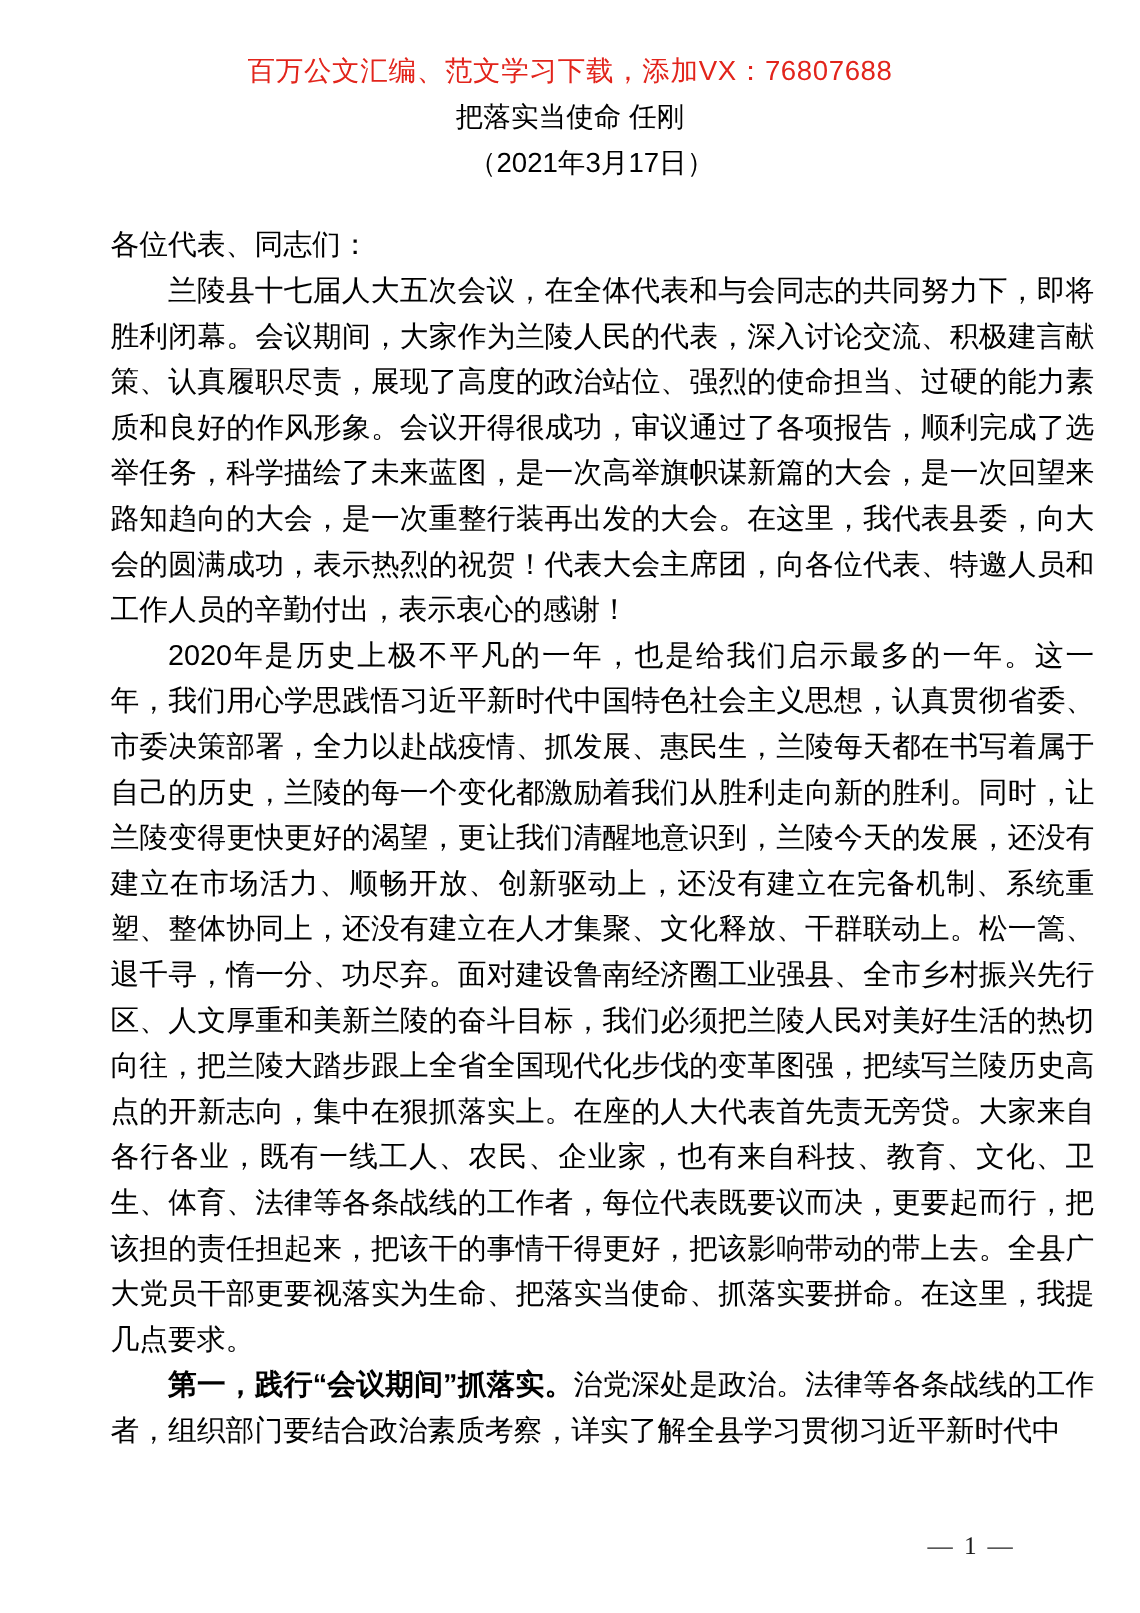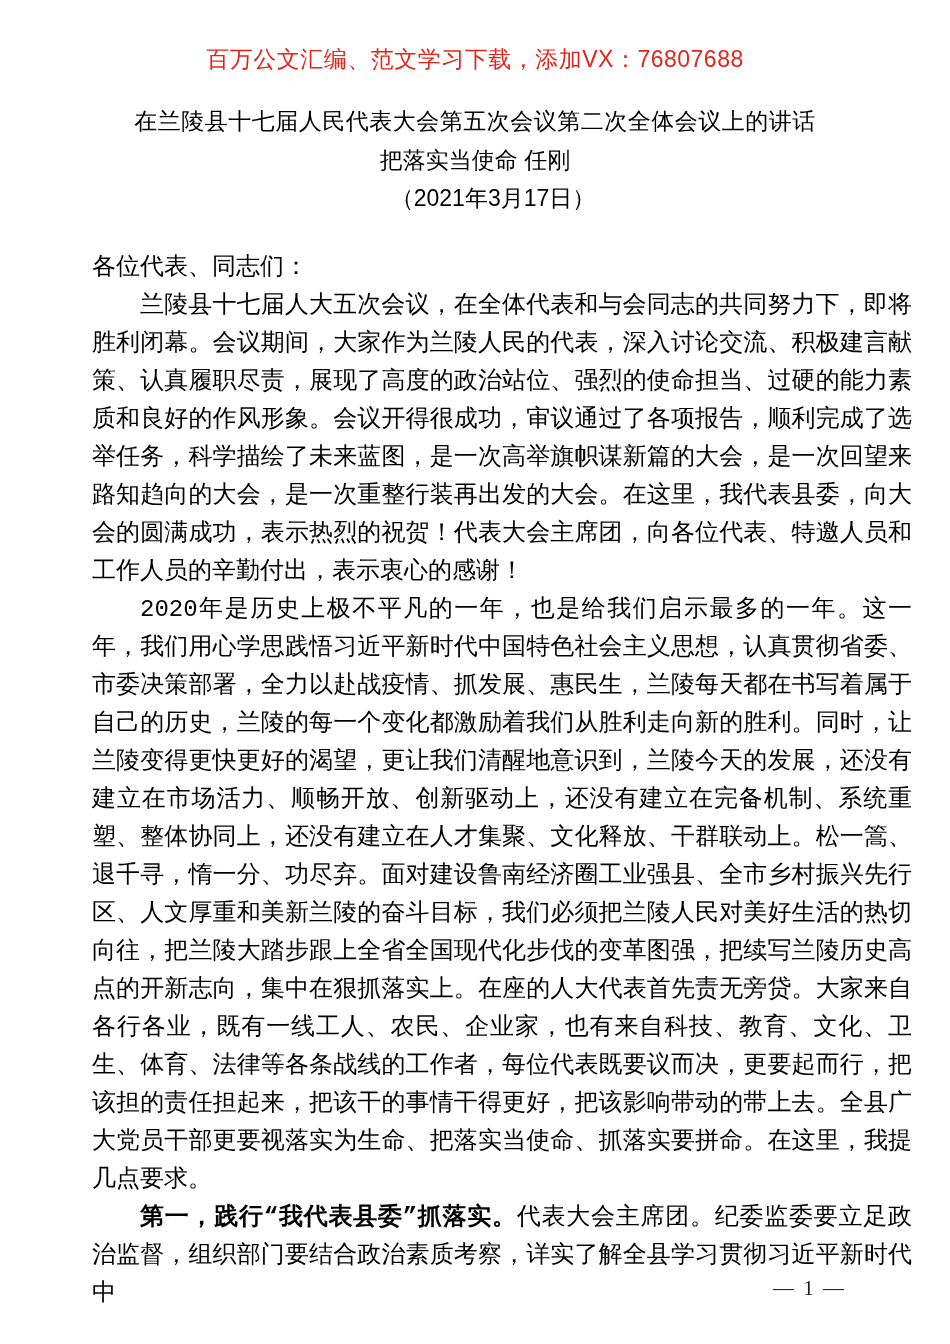--- a/index.html
+++ b/index.html
@@ -46,21 +46,20 @@
     font-size: 23px;
     line-height: 30px;
     padding-left: 36px;
   }
   .content {
     margin: 36px 38px 0 92px;
     font-size: 24px;
     line-height: 38px;
     text-align: justify;
     text-justify: inter-ideograph;
-    font-family: Liberation Mono, monospace;
   }
   .content p { margin: 0; }
   .salutation { text-indent: 0; }
   .para { text-indent: 2em; }
   .para strong { font-weight: bold; }
   .page-number {
     position: absolute;
     right: 104px;
     bottom: 20px;
     font-size: 21px;
@@ -70,31 +69,30 @@
     font-family: "Liberation Serif", serif;
   }
 </style>
 </head>
 <body>
 
 <div class="page">
 
   <div class="promo">百万公文汇编、范文学习下载，添加VX：76807688</div>
 
-  <h1 class="title">在兰陵县十七届人民代表大会第五次会议第二次全体会议上的讲话</h1>
 
   <div class="author">把落实当使命 任刚</div>
 
   <div class="date">（2021年3月17日）</div>
 
   <div class="content">
     <p class="salutation">各位代表、同志们：</p>
 
     <p class="para">兰陵县十七届人大五次会议，在全体代表和与会同志的共同努力下，即将胜利闭幕。会议期间，大家作为兰陵人民的代表，深入讨论交流、积极建言献策、认真履职尽责，展现了高度的政治站位、强烈的使命担当、过硬的能力素质和良好的作风形象。会议开得很成功，审议通过了各项报告，顺利完成了选举任务，科学描绘了未来蓝图，是一次高举旗帜谋新篇的大会，是一次回望来路知趋向的大会，是一次重整行装再出发的大会。在这里，我代表县委，向大会的圆满成功，表示热烈的祝贺！代表大会主席团，向各位代表、特邀人员和工作人员的辛勤付出，表示衷心的感谢！</p>
 
     <p class="para">2020年是历史上极不平凡的一年，也是给我们启示最多的一年。这一年，我们用心学思践悟习近平新时代中国特色社会主义思想，认真贯彻省委、市委决策部署，全力以赴战疫情、抓发展、惠民生，兰陵每天都在书写着属于自己的历史，兰陵的每一个变化都激励着我们从胜利走向新的胜利。同时，让兰陵变得更快更好的渴望，更让我们清醒地意识到，兰陵今天的发展，还没有建立在市场活力、顺畅开放、创新驱动上，还没有建立在完备机制、系统重塑、整体协同上，还没有建立在人才集聚、文化释放、干群联动上。松一篙、退千寻，惰一分、功尽弃。面对建设鲁南经济圈工业强县、全市乡村振兴先行区、人文厚重和美新兰陵的奋斗目标，我们必须把兰陵人民对美好生活的热切向往，把兰陵大踏步跟上全省全国现代化步伐的变革图强，把续写兰陵历史高点的开新志向，集中在狠抓落实上。在座的人大代表首先责无旁贷。大家来自各行各业，既有一线工人、农民、企业家，也有来自科技、教育、文化、卫生、体育、法律等各条战线的工作者，每位代表既要议而决，更要起而行，把该担的责任担起来，把该干的事情干得更好，把该影响带动的带上去。全县广大党员干部更要视落实为生命、把落实当使命、抓落实要拼命。在这里，我提几点要求。</p>
 
-    <p class="para"><strong>第一，践行“我代表县委”抓落实。</strong><span>代表大会主席团。纪委监委要立足政治监督，组织部门要结合政治素质考察，详实了解全县学习贯彻习近平新时代中</span></p>
+    <p class="para"><strong>第一，践行“会议期间”抓落实。</strong><span>治党深处是政治。法律等各条战线的工作者，组织部门要结合政治素质考察，详实了解全县学习贯彻习近平新时代中</span></p>
   </div>
 
   <div class="page-number">— 1 —</div>
 
 </div>
 
 </body></html>

